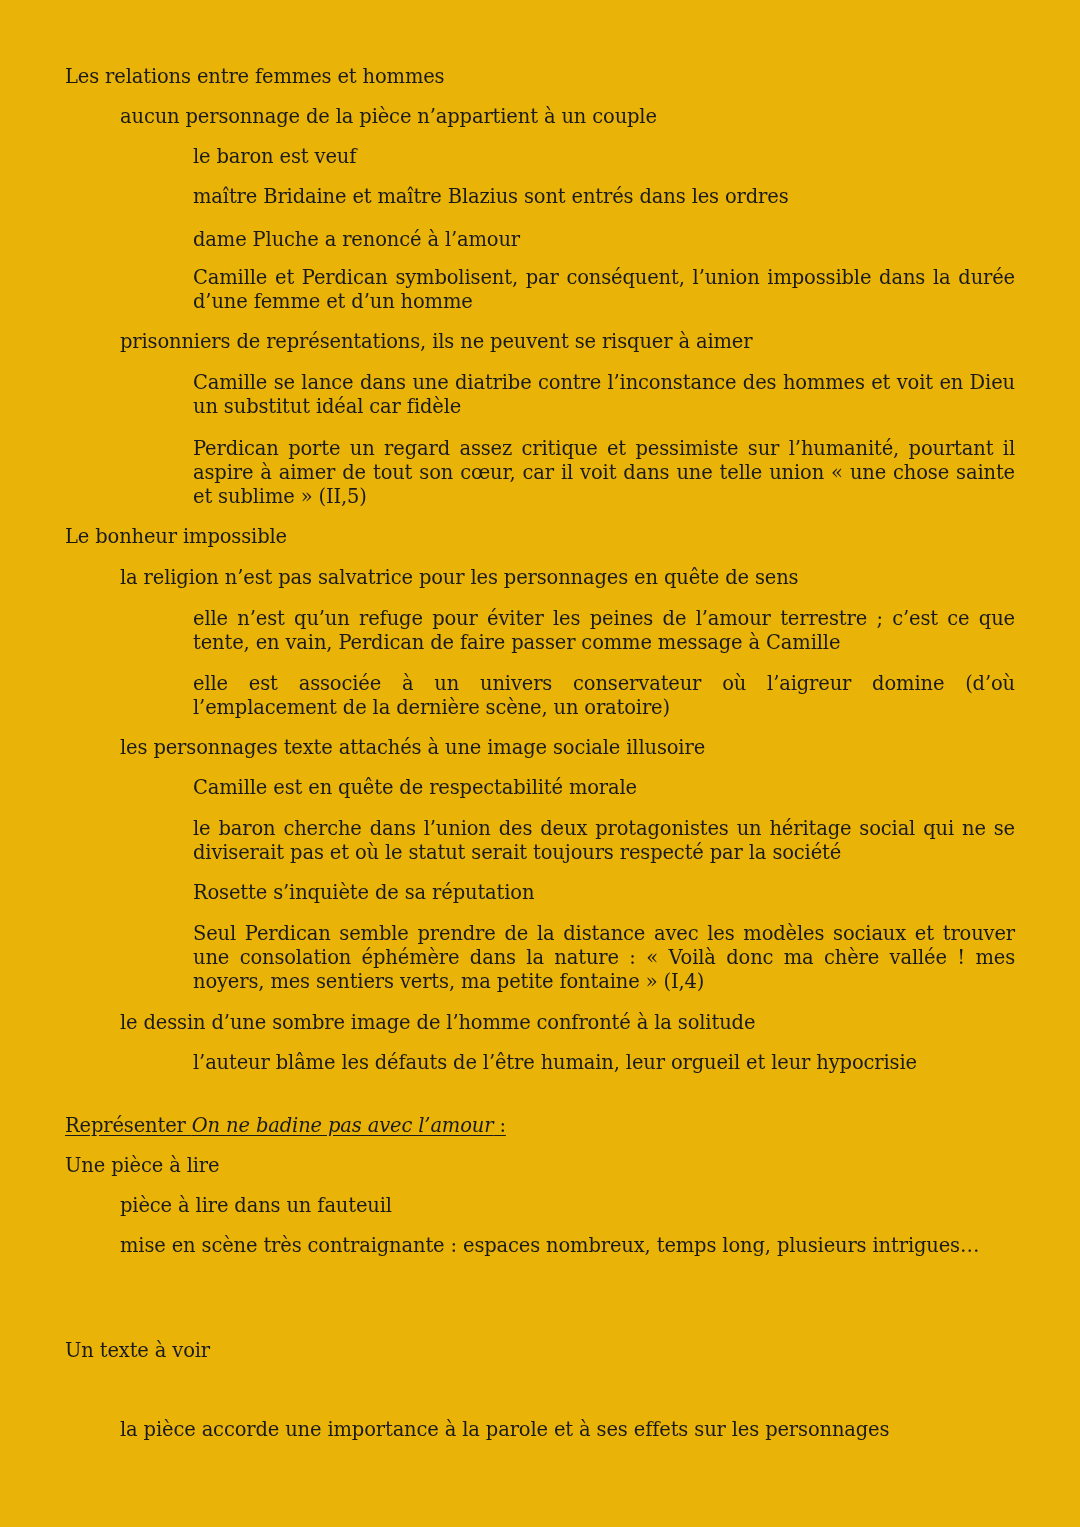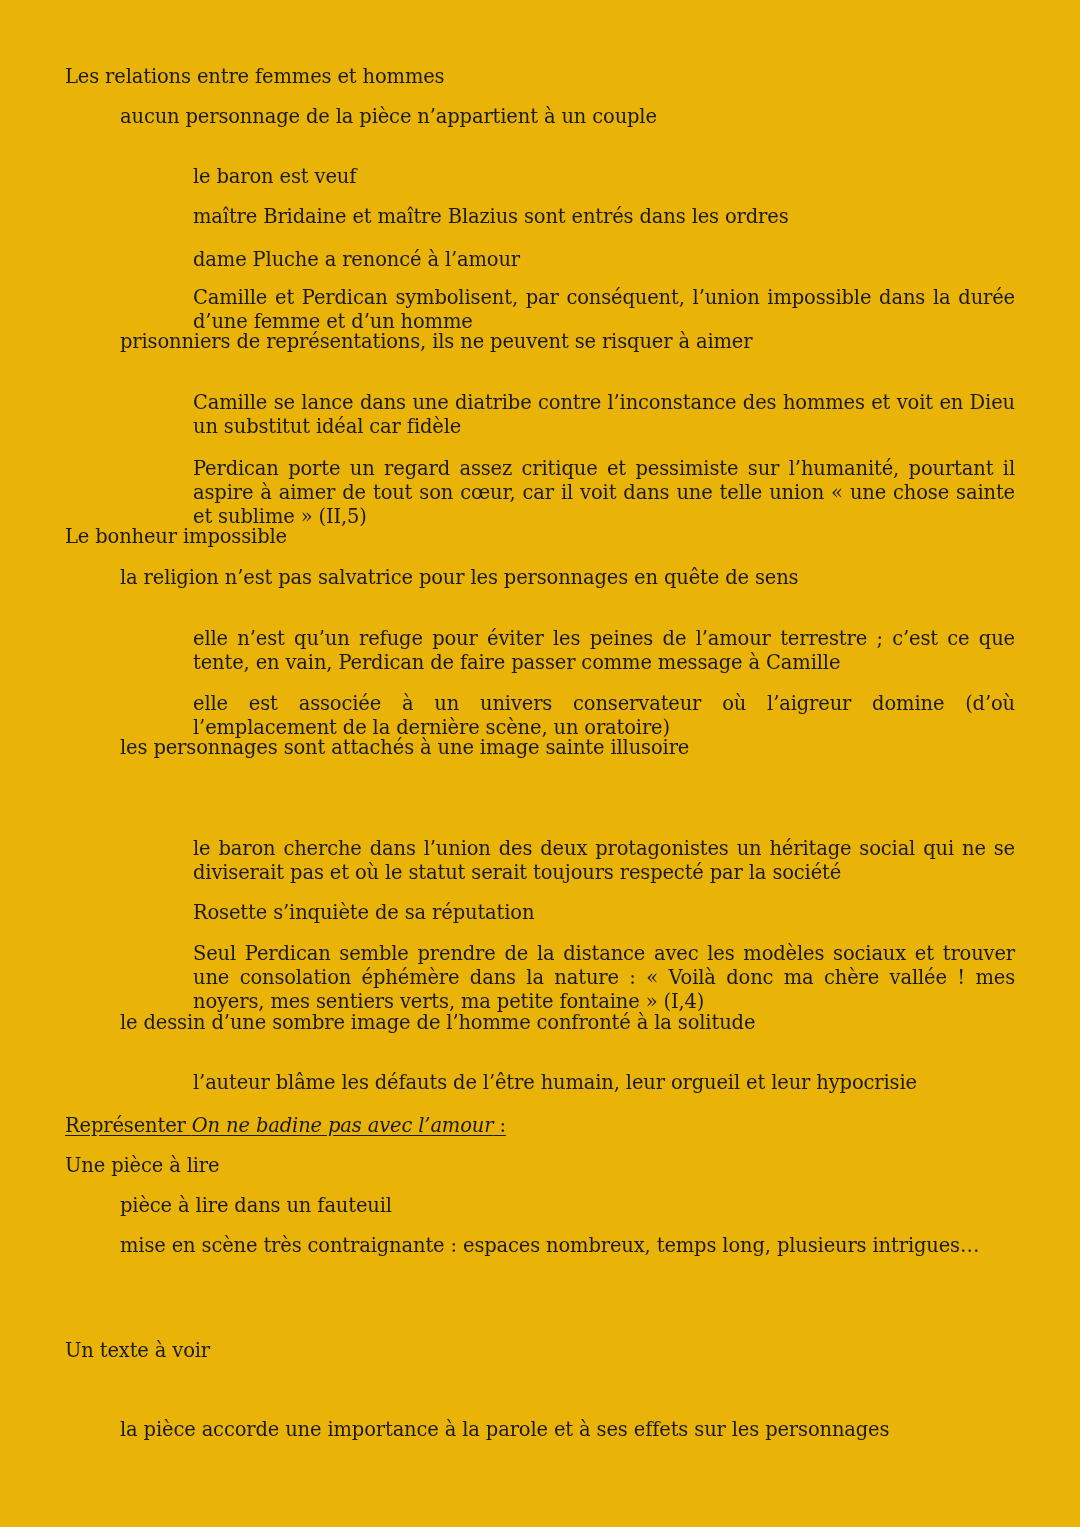--- a/index.html
+++ b/index.html
@@ -10,21 +10,21 @@
     font-family: "DejaVu Serif", "Liberation Serif", serif;
     font-size: 19.5px;
     line-height: 24px;
     color: #1a1a1a;
     letter-spacing: -0.15px;
     text-align: justify;
     white-space: normal;
   }
   .l0 { left: 65px; width: 950px; }
   .l1 { left: 120px; width: 888px; }
-  .l2 { left: 193px; width: 822px; margin-top: 20px; }
+  .l2 { left: 193px; width: 822px; }
   .title { text-decoration: underline; text-underline-offset: 3px; }
   .title em { font-style: italic; }
 </style>
 </head>
 <body>
 
 <div class="page">
 
   <div class="line l0" style="top:65px">Les relations entre femmes et hommes</div>
   <div class="line l1" style="top:105px">aucun personnage de la pièce n’appartient à un couple</div>
@@ -33,21 +33,22 @@
   <div class="line l2" style="top:228px">dame Pluche a renoncé à l’amour</div>
   <div class="line l2" style="top:266px">Camille et Perdican symbolisent, par conséquent, l’union impossible dans la durée d’une femme et d’un homme</div>
   <div class="line l1" style="top:330px">prisonniers de représentations, ils ne peuvent se risquer à aimer</div>
   <div class="line l2" style="top:371px">Camille se lance dans une diatribe contre l’inconstance des hommes et voit en Dieu un substitut idéal car fidèle</div>
   <div class="line l2" style="top:437px">Perdican porte un regard assez critique et pessimiste sur l’humanité, pourtant il aspire à aimer de tout son cœur, car il voit dans une telle union « une chose sainte et sublime » (II,5)</div>
 
   <div class="line l0" style="top:525px">Le bonheur impossible</div>
   <div class="line l1" style="top:566px">la religion n’est pas salvatrice pour les personnages en quête de sens</div>
   <div class="line l2" style="top:607px">elle n’est qu’un refuge pour éviter les peines de l’amour terrestre ; c’est ce que tente, en vain, Perdican de faire passer comme message à Camille</div>
   <div class="line l2" style="top:672px">elle est associée à un univers conservateur où l’aigreur domine (d’où l’emplacement de la dernière scène, un oratoire)</div>
-  <div class="line l1" style="top:736px">les personnages sont attachés à une image sainte illusoire</div>
+  <div class="line l1" style="top:736px">les personnages texte attachés à une image sociale illusoire</div>
+  <div class="line l2" style="top:776px">Camille est en quête de respectabilité morale</div>
   <div class="line l2" style="top:881px">Rosette s’inquiète de sa réputation</div>
   <div class="line l2" style="top:817px">le baron cherche dans l’union des deux protagonistes un héritage social qui ne se diviserait pas et où le statut serait toujours respecté par la société</div>
   <div class="line l2" style="top:922px">Seul Perdican semble prendre de la distance avec les modèles sociaux et trouver une consolation éphémère dans la nature : « Voilà donc ma chère vallée ! mes noyers, mes sentiers verts, ma petite fontaine » (I,4)</div>
   <div class="line l1" style="top:1011px">le dessin d’une sombre image de l’homme confronté à la solitude</div>
   <div class="line l2" style="top:1051px">l’auteur blâme les défauts de l’être humain, leur orgueil et leur hypocrisie</div>
 
   <div class="line l0 title" style="top:1114px"><span>Représenter </span><em>On ne badine pas avec l’amour</em><span> :</span></div>
   <div class="line l0" style="top:1154px">Une pièce à lire</div>
   <div class="line l1" style="top:1194px">pièce à lire dans un fauteuil</div>
   <div class="line l1" style="top:1234px">mise en scène très contraignante : espaces nombreux, temps long, plusieurs intrigues…</div>

